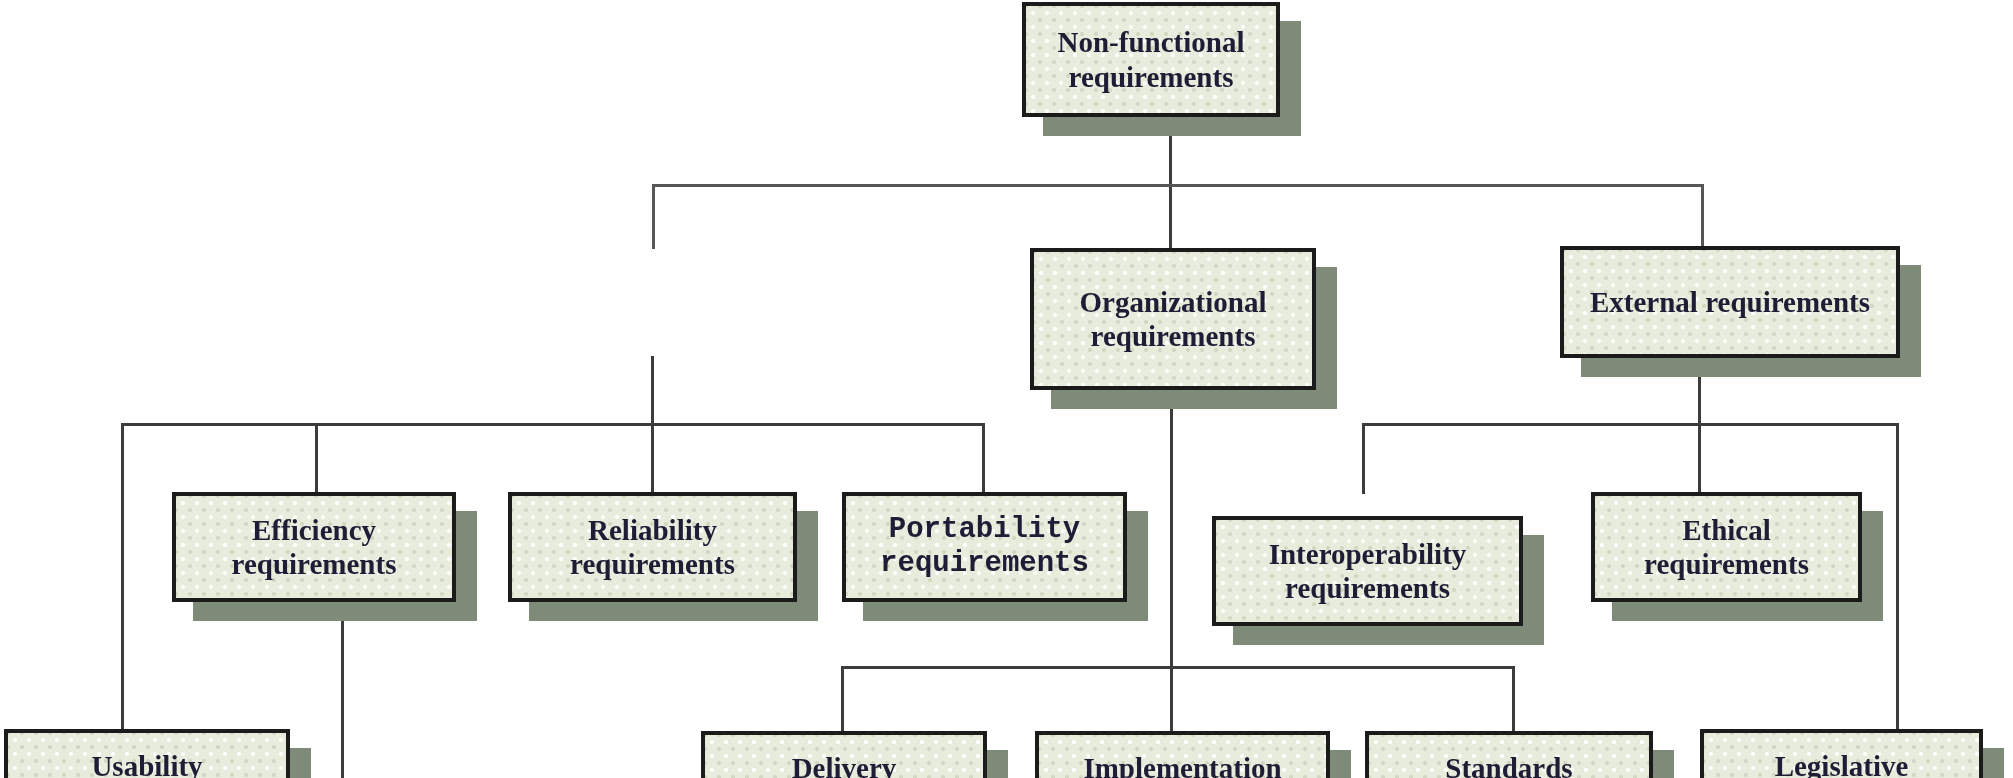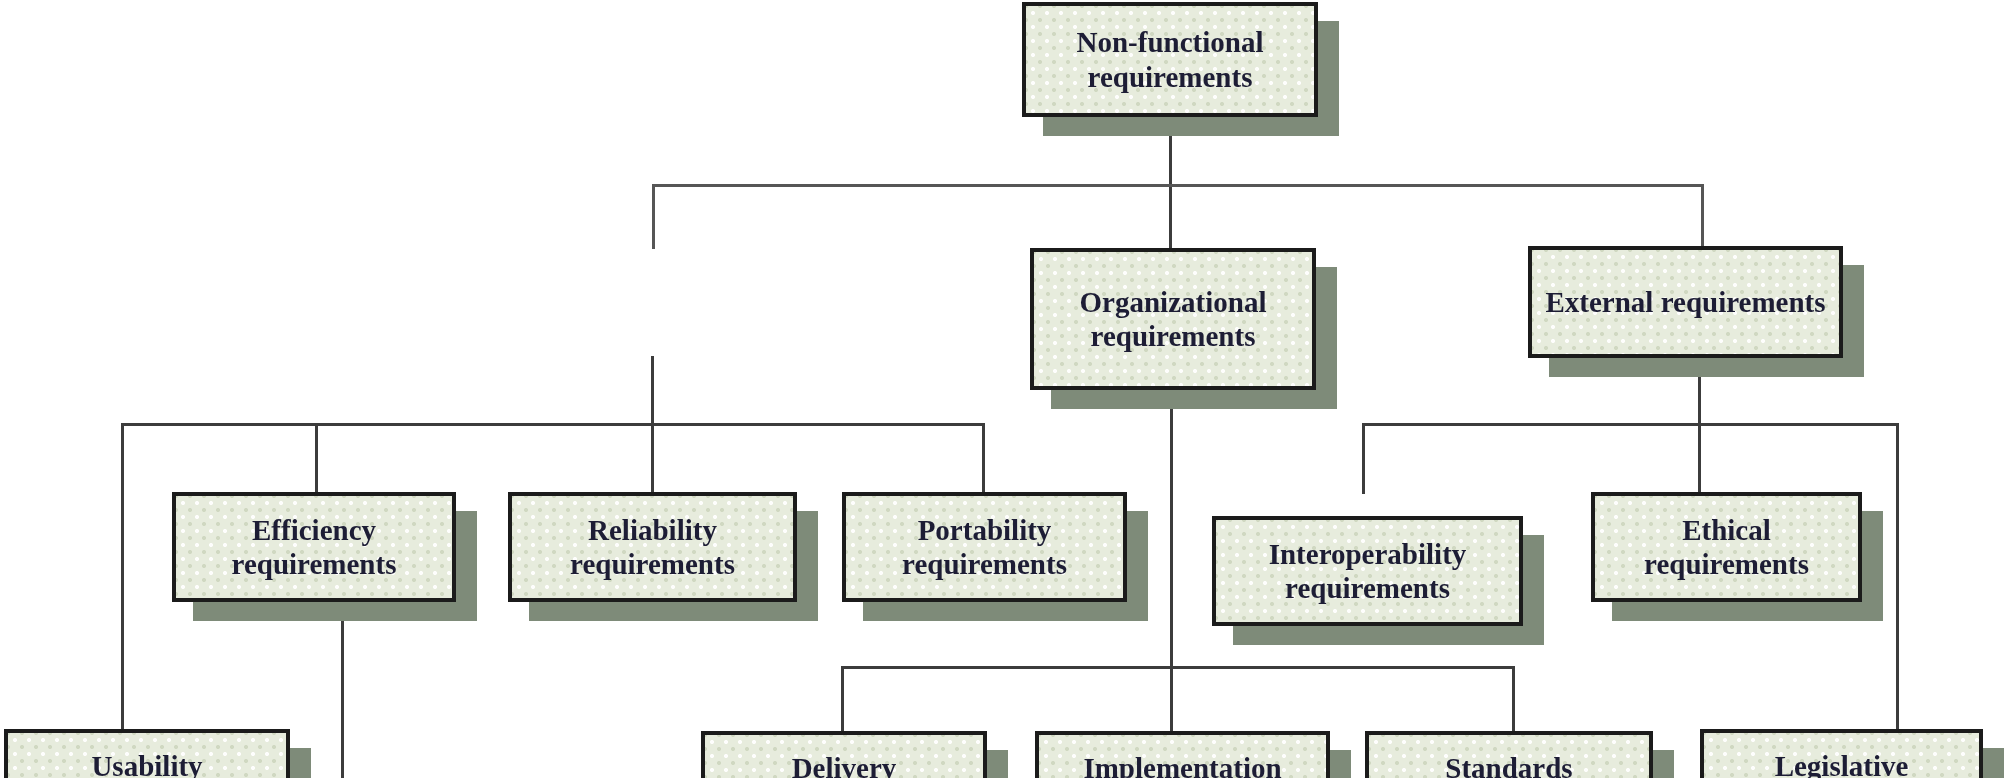--- a/index.html
+++ b/index.html
@@ -78,42 +78,42 @@
   <div class="line" style="left:1512px; top:666px; width:3px; height:68px;"></div>
 
   <div class="line" style="left:1698px; top:356px; width:3px; height:138px;"></div>
 
   <div class="line" style="left:1362px; top:423px; width:537px; height:3px;"></div>
 
   <div class="line" style="left:1362px; top:423px; width:3px; height:71px;"></div>
 
   <div class="line" style="left:1896px; top:423px; width:3px; height:310px;"></div>
 
-  <div class="node" style="left:1022px; top:2px; width:296px; height:115px;">
+  <div class="node" style="left:1022px; top:2px; width:258px; height:115px;">
     <span>Non-functional requirements</span>
   </div>
 
 
   <div class="node" style="left:1030px; top:248px; width:286px; height:142px;">
     <span>Organizational requirements</span>
   </div>
 
-  <div class="node" style="left:1528px; top:246px; width:315px; height:112px;">
+  <div class="node" style="left:1560px; top:246px; width:340px; height:112px;">
     <span>External requirements</span>
   </div>
 
   <div class="node" style="left:172px; top:492px; width:284px; height:110px;">
     <span>Efficiency requirements</span>
   </div>
 
   <div class="node" style="left:508px; top:492px; width:289px; height:110px;">
     <span>Reliability requirements</span>
   </div>
 
-  <div class="node" style="left:842px; top:492px; width:285px; height:110px;">
+  <div class="node" style="left:842px; top:492px; width:285px; height:110px;font-family:Liberation Mono, monospace;">
     <span>Portability requirements</span>
   </div>
 
   <div class="node" style="left:1212px; top:516px; width:311px; height:110px;">
     <span>Interoperability requirements</span>
   </div>
 
   <div class="node" style="left:1591px; top:492px; width:271px; height:110px;">
     <span>Ethical requirements</span>
   </div>

